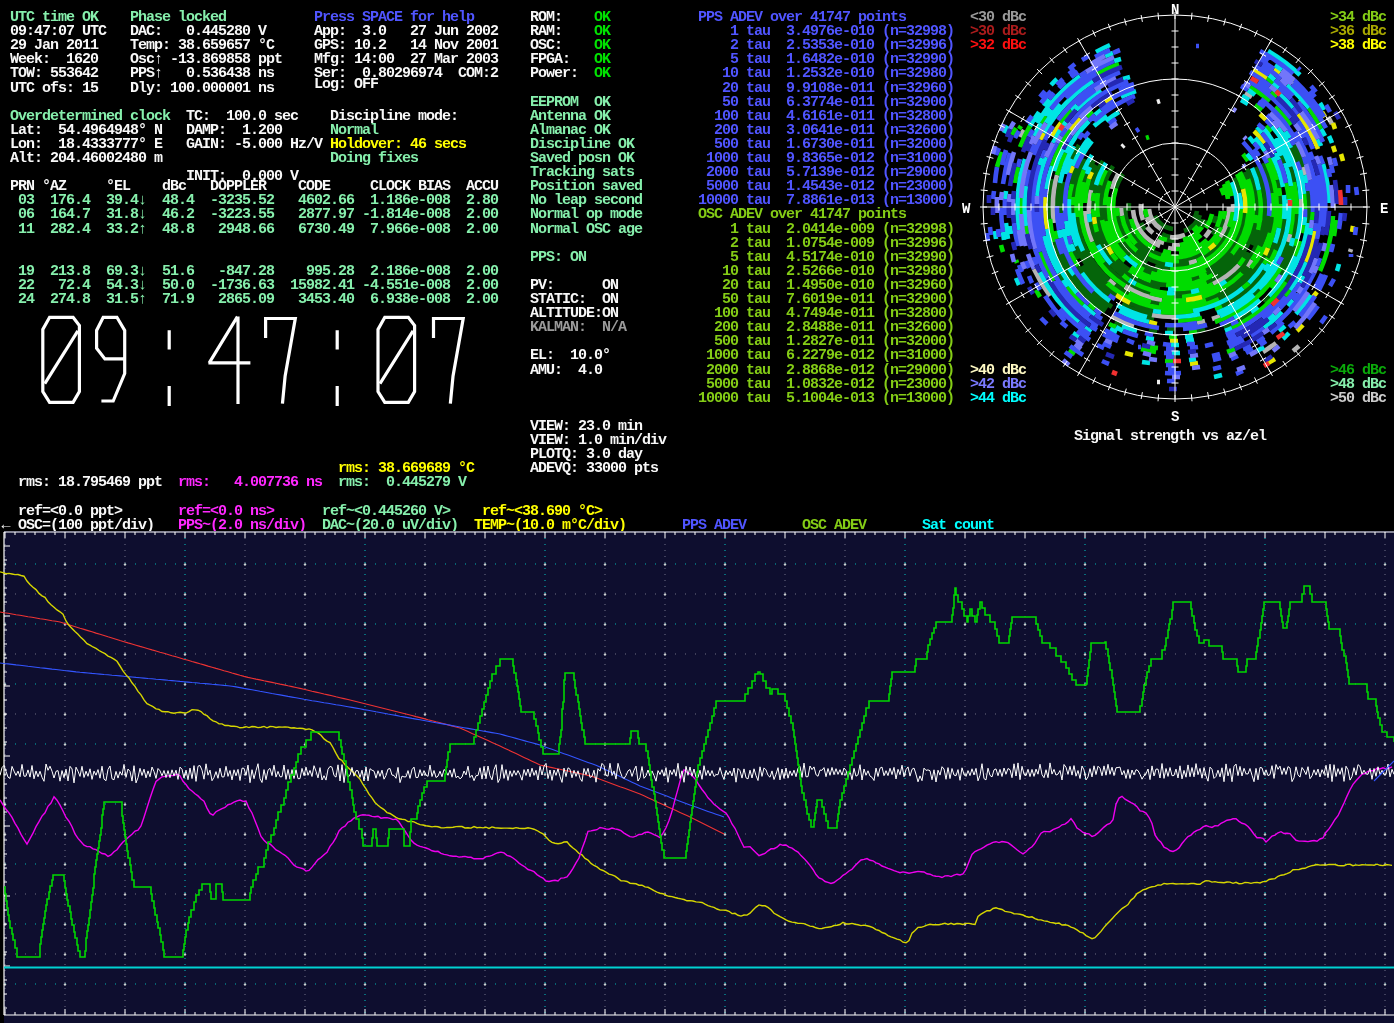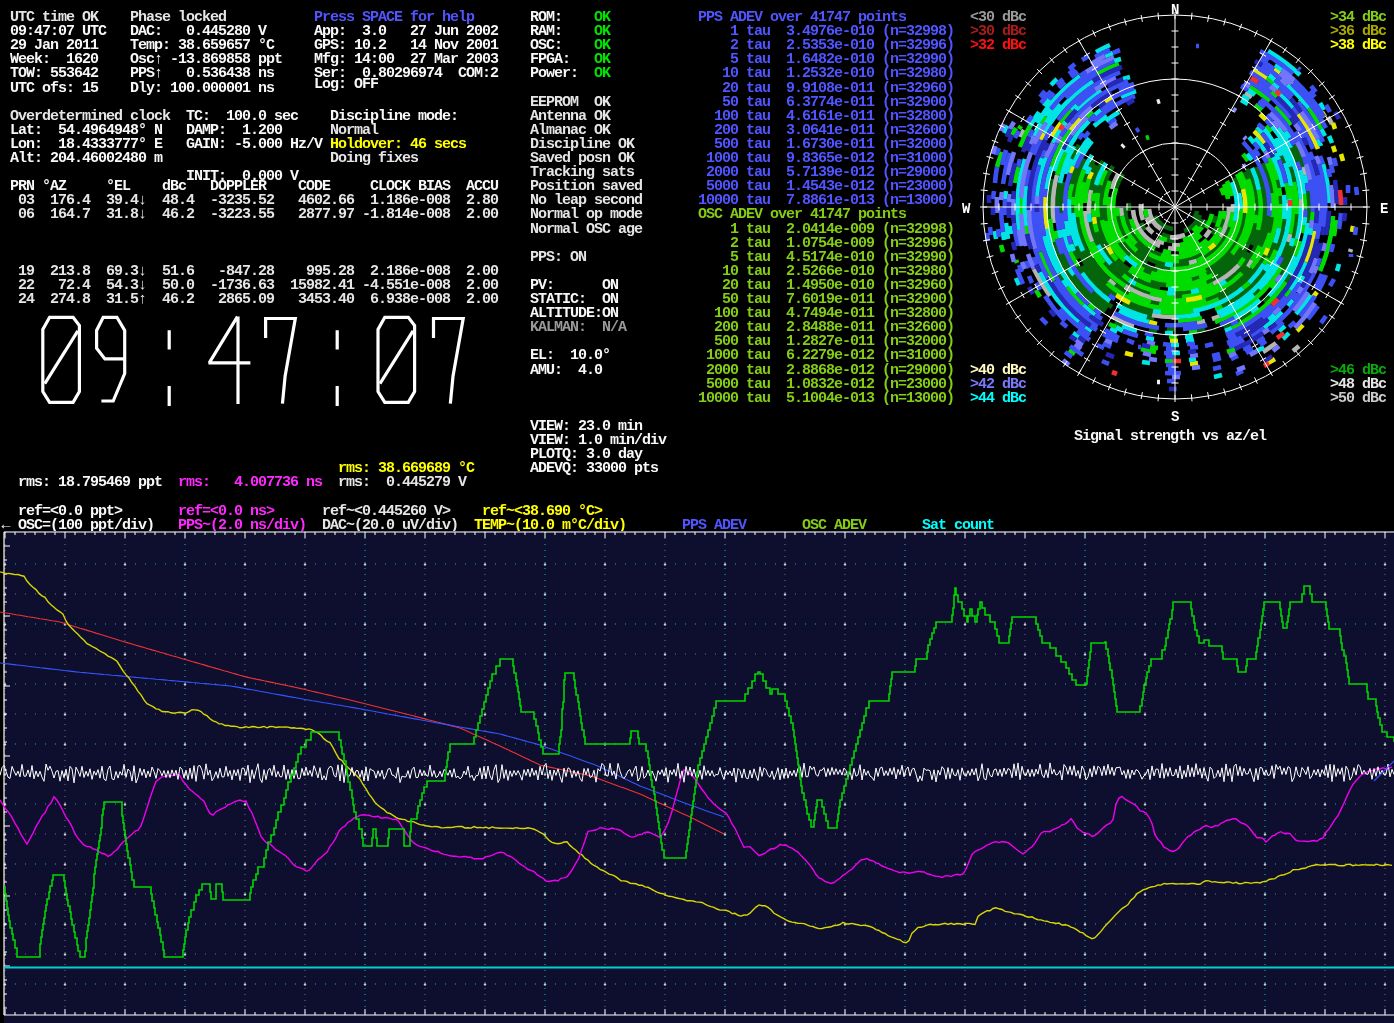--- a/index.html
+++ b/index.html
@@ -1,17 +1,17 @@
 <!DOCTYPE html>
 <html><head><meta charset="utf-8"><style>
 html,body{margin:0;padding:0;background:#000;width:1394px;height:1023px;overflow:hidden}
 #scr{position:relative;width:1394px;height:1023px;background:#000}
 .t{position:absolute;margin:0;font:bold 15px/14px "Liberation Mono",monospace;letter-spacing:-1px;white-space:pre}
 .t i{font-style:normal;color:#00e400}
-.w{color:#f8f8f8}.g{color:#e5e5e5}.b{color:#5055ff}.r{color:#84cc16}.y{color:#ffff00}
+.w{color:#f8f8f8}.g{color:#86efac}.b{color:#5055ff}.r{color:#84cc16}.y{color:#ffff00}
 .m{color:#ff28ff}.c{color:#00ffff}.k{color:#9a9a9a}.dr{color:#aa1c1c}.br{color:#ff1010}
 .dy{color:#a8a800}.bb{color:#fef9c3}.lb{color:#7a7aff}.dg{color:#0aaa0a}.lg{color:#cccccc}
 </style></head><body>
 <div id="scr">
 
 <pre class="t g" style="left:10px;top:11px">UTC time OK</pre>
 <pre class="t w" style="left:10px;top:25.1px">09:47:07 UTC</pre>
 <pre class="t w" style="left:10px;top:39.2px">29 Jan 2011</pre>
 <pre class="t w" style="left:10px;top:53.3px">Week:  1620</pre>
 <pre class="t w" style="left:10px;top:67.4px">TOW: 553642</pre>
@@ -62,23 +62,24 @@
 <pre class="t k" style="left:530px;top:321.2px">KALMAN:  N/A</pre>
 <pre class="t w" style="left:530px;top:349.4px">EL:  10.0°</pre>
 <pre class="t w" style="left:530px;top:363.5px">AMU:  4.0</pre>
 <pre class="t w" style="left:530px;top:419.9px">VIEW: 23.0 min</pre>
 <pre class="t w" style="left:530px;top:434px">VIEW: 1.0 min/div</pre>
 <pre class="t w" style="left:530px;top:448.1px">PLOTQ: 3.0 day</pre>
 <pre class="t w" style="left:530px;top:462.2px">ADEVQ: 33000 pts</pre>
 <pre class="t w" style="left:10px;top:180.2px">PRN °AZ     °EL    dBc   DOPPLER    CODE     CLOCK BIAS  ACCU</pre>
 <pre class="t g" style="left:10px;top:194.3px"> 03  176.4  39.4↓  48.4  -3235.52   4602.66  1.186e-008  2.80</pre>
 <pre class="t g" style="left:10px;top:208.4px"> 06  164.7  31.8↓  46.2  -3223.55   2877.97 -1.814e-008  2.00</pre>
+<pre class="t g" style="left:10px;top:222.5px"> 11  282.4  33.2↑  48.8   2948.66   6730.49  7.966e-008  2.00</pre>
 <pre class="t g" style="left:10px;top:264.8px"> 19  213.8  69.3↓  51.6   -847.28    995.28  2.186e-008  2.00</pre>
 <pre class="t g" style="left:10px;top:278.9px"> 22   72.4  54.3↓  50.0  -1736.63  15982.41 -4.551e-008  2.00</pre>
-<pre class="t g" style="left:10px;top:293px"> 24  274.8  31.5↑  46.2   2865.09   3453.40  6.938e-008  2.00</pre>
+<pre class="t g" style="left:10px;top:293px"> 24  274.8  31.5↑  71.9   2865.09   3453.40  6.938e-008  2.00</pre>
 <pre class="t b" style="left:698px;top:11px">PPS ADEV over 41747 points</pre>
 <pre class="t b" style="left:698px;top:25.1px">    1 tau  3.4976e-010 (n=32998)</pre>
 <pre class="t b" style="left:698px;top:39.2px">    2 tau  2.5353e-010 (n=32996)</pre>
 <pre class="t b" style="left:698px;top:53.3px">    5 tau  1.6482e-010 (n=32990)</pre>
 <pre class="t b" style="left:698px;top:67.4px">   10 tau  1.2532e-010 (n=32980)</pre>
 <pre class="t b" style="left:698px;top:81.5px">   20 tau  9.9108e-011 (n=32960)</pre>
 <pre class="t b" style="left:698px;top:95.6px">   50 tau  6.3774e-011 (n=32900)</pre>
 <pre class="t b" style="left:698px;top:109.7px">  100 tau  4.6161e-011 (n=32800)</pre>
 <pre class="t b" style="left:698px;top:123.8px">  200 tau  3.0641e-011 (n=32600)</pre>
 <pre class="t b" style="left:698px;top:137.9px">  500 tau  1.6730e-011 (n=32000)</pre>

